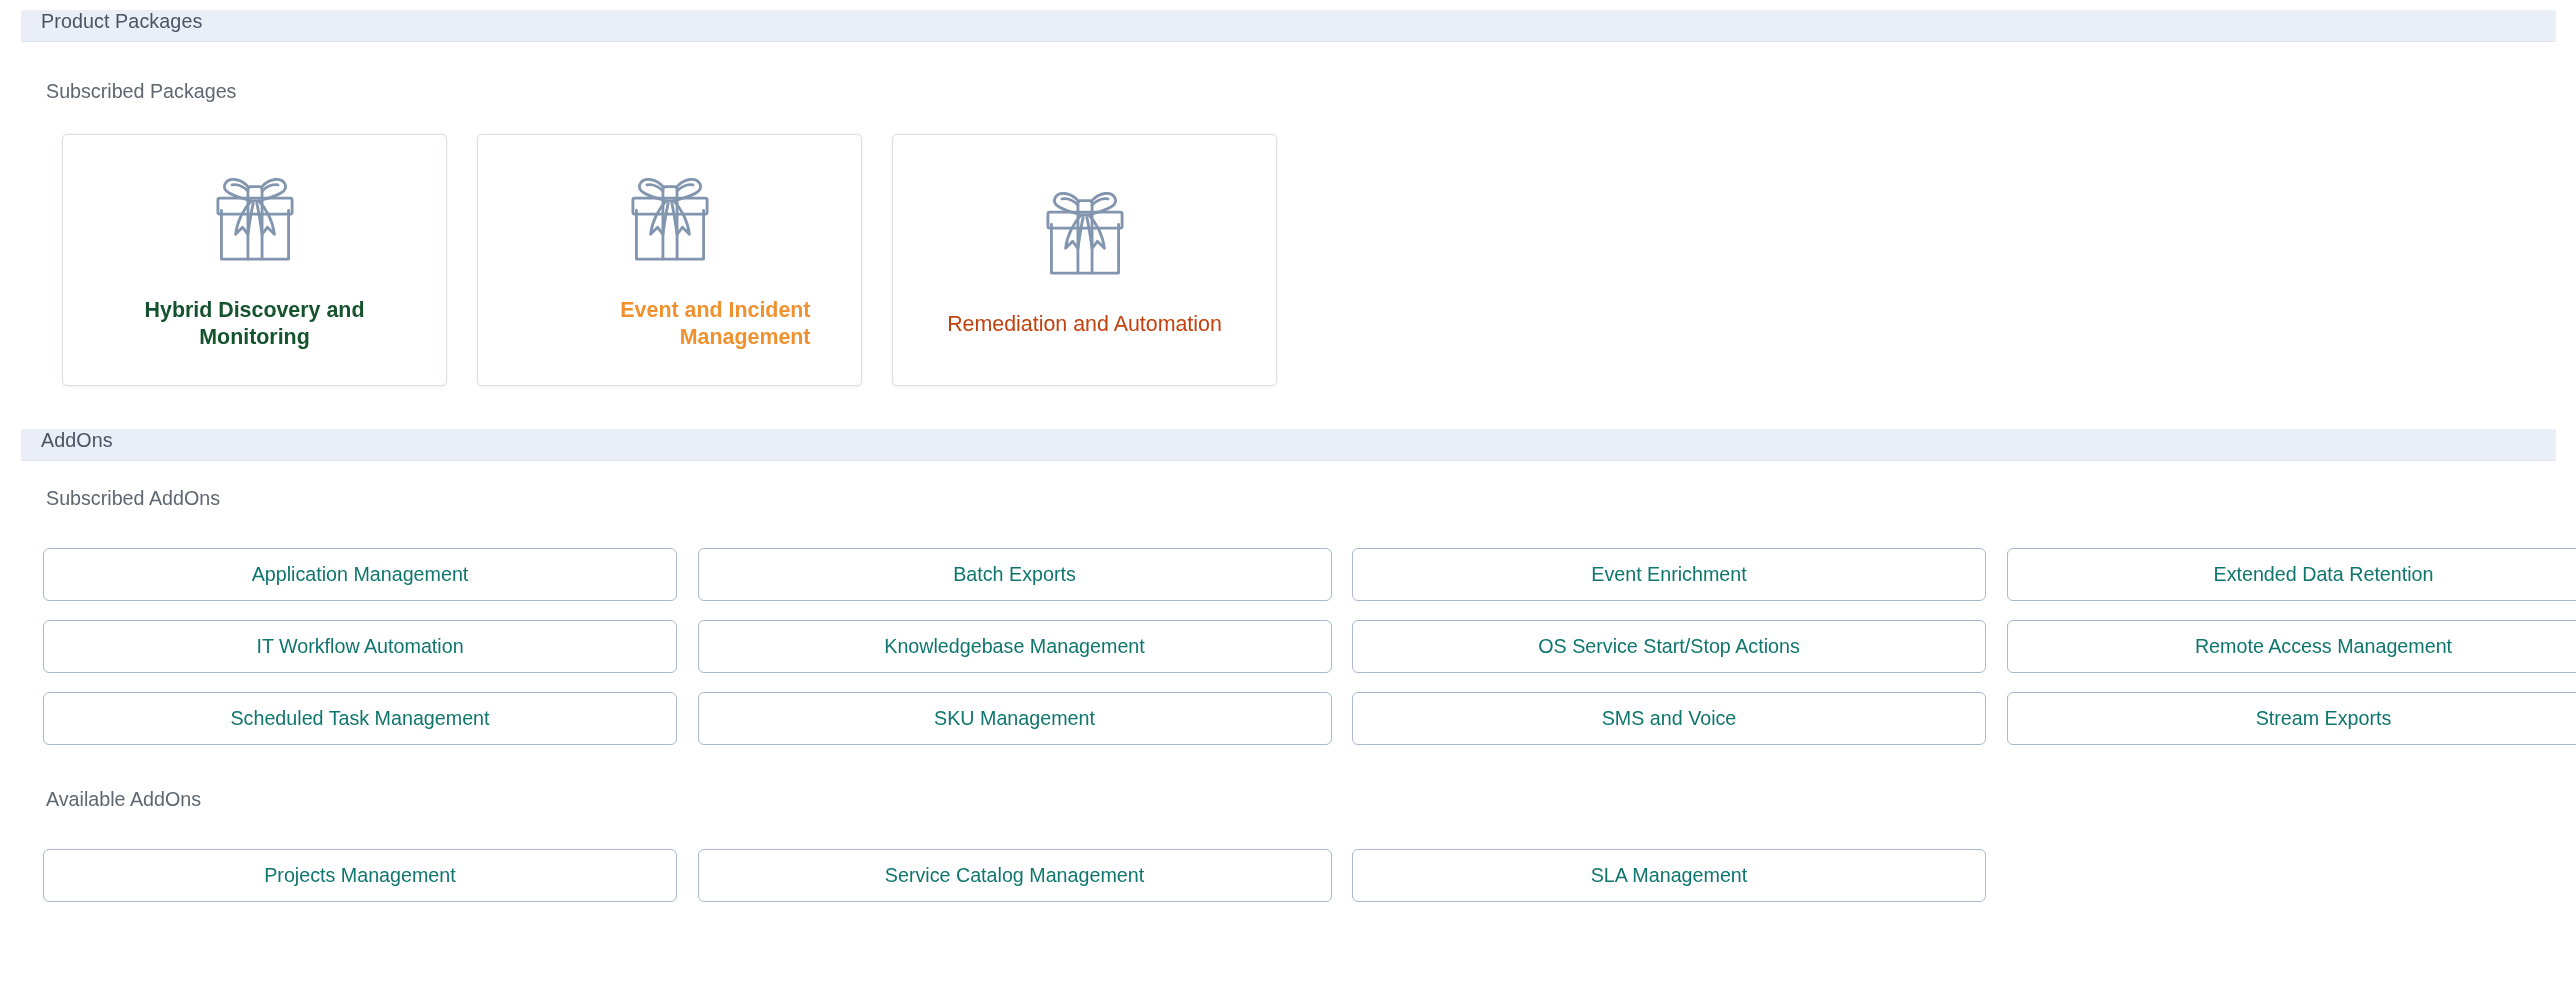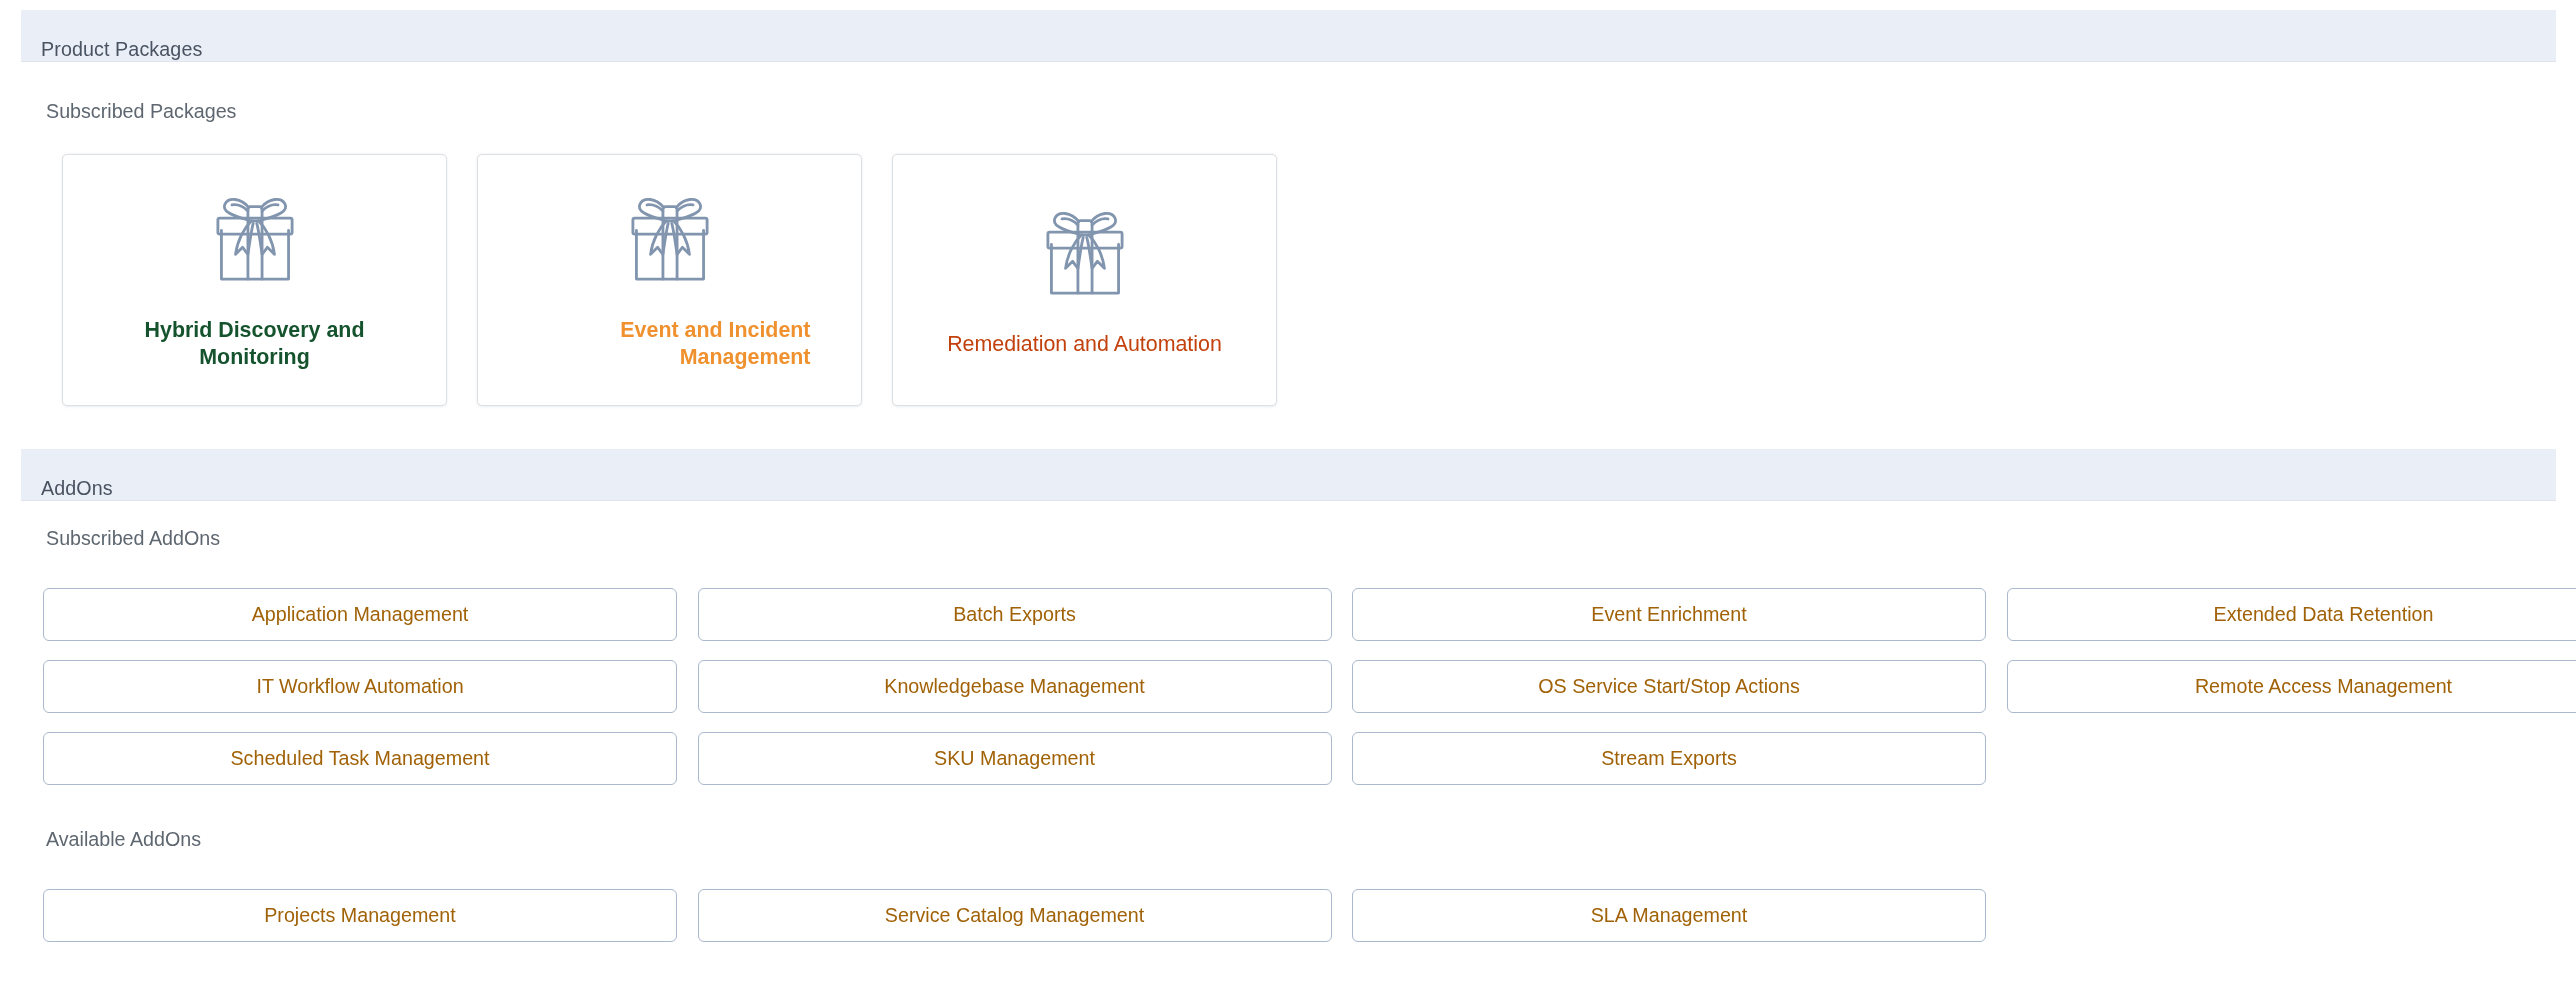--- a/index.html
+++ b/index.html
@@ -19,23 +19,23 @@
     width: 2576px;
     height: 997px;
     position: relative;
   }
 
   
   .section-bar {
     margin: 0 20.5px 0 20.5px;
     background: #eaeef7;
     border-bottom: 0.9px solid #dfe4ef;
-    height: 52px;
-    display: flex;
-    align-items: flex-end;
+    height: 32px;
+    display: flex;
+    align-items: flex-start;
     box-sizing: border-box;
   }
   .section-bar .section-title {
     padding-left: 20.5px;
     font-size: 19.7px;
     color: #4a5361;
     letter-spacing: 0.1px;
   }
 
   
@@ -93,21 +93,21 @@
   }
   .addon-btn {
     height: 53px;
     border: 1.7px solid #a9b8cd;
     border-radius: 6px;
     background: #ffffff;
     display: flex;
     align-items: center;
     justify-content: center;
     font-size: 19.7px;
-    color: #a16207;
+    color: #0f766e;
     box-sizing: border-box;
     cursor: pointer;
   }
 
   .spacer-12 { height: 10.3px; }
   .spacer-30 { height: 26px; }
   .spacer-36 { height: 31px; }
   .spacer-44 { height: 38px; }
   .spacer-50 { height: 43px; }
 </style>
@@ -214,20 +214,21 @@
     <div class="addon-btn">Application Management</div>
     <div class="addon-btn">Batch Exports</div>
     <div class="addon-btn">Event Enrichment</div>
     <div class="addon-btn">Extended Data Retention</div>
     <div class="addon-btn">IT Workflow Automation</div>
     <div class="addon-btn">Knowledgebase Management</div>
     <div class="addon-btn">OS Service Start/Stop Actions</div>
     <div class="addon-btn">Remote Access Management</div>
     <div class="addon-btn">Scheduled Task Management</div>
     <div class="addon-btn">SKU Management</div>
+    <div class="addon-btn">SMS and Voice</div>
     <div class="addon-btn">Stream Exports</div>
   </div>
 
   <div class="spacer-50"></div>
 
   <div class="sub-label">Available AddOns</div>
 
   <div class="spacer-44"></div>
 
   <div class="addon-grid avail">

